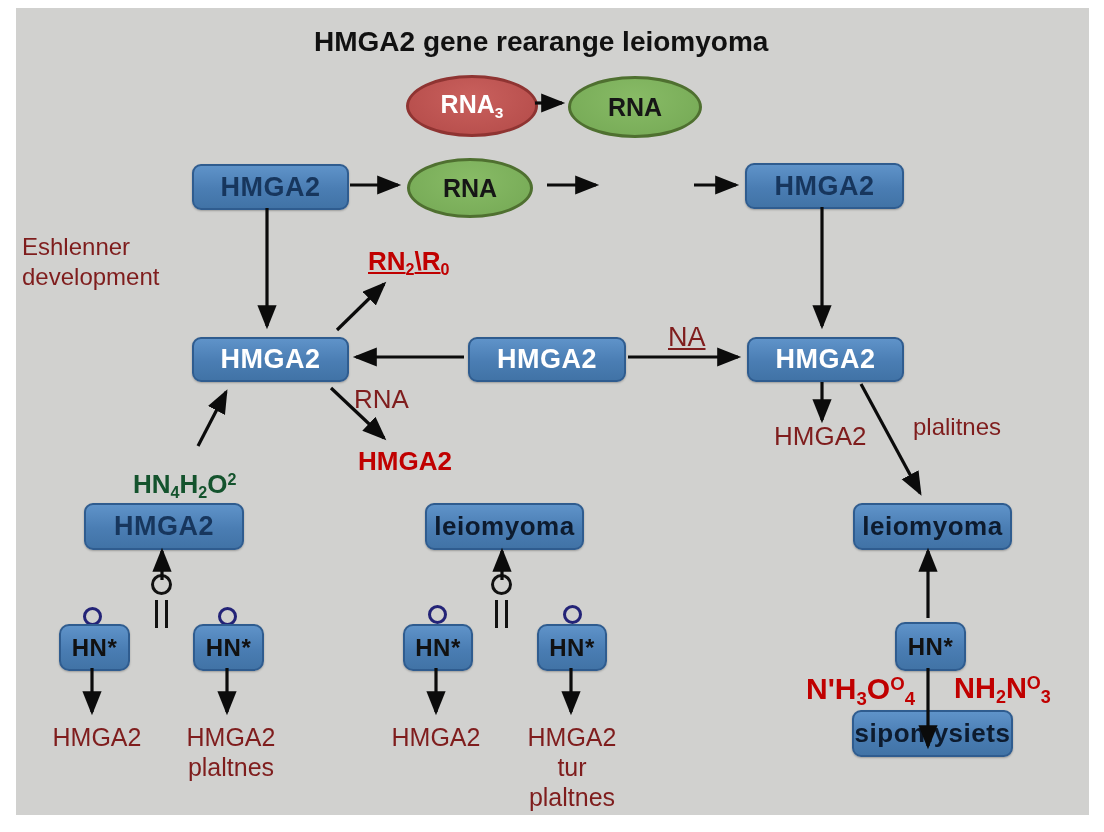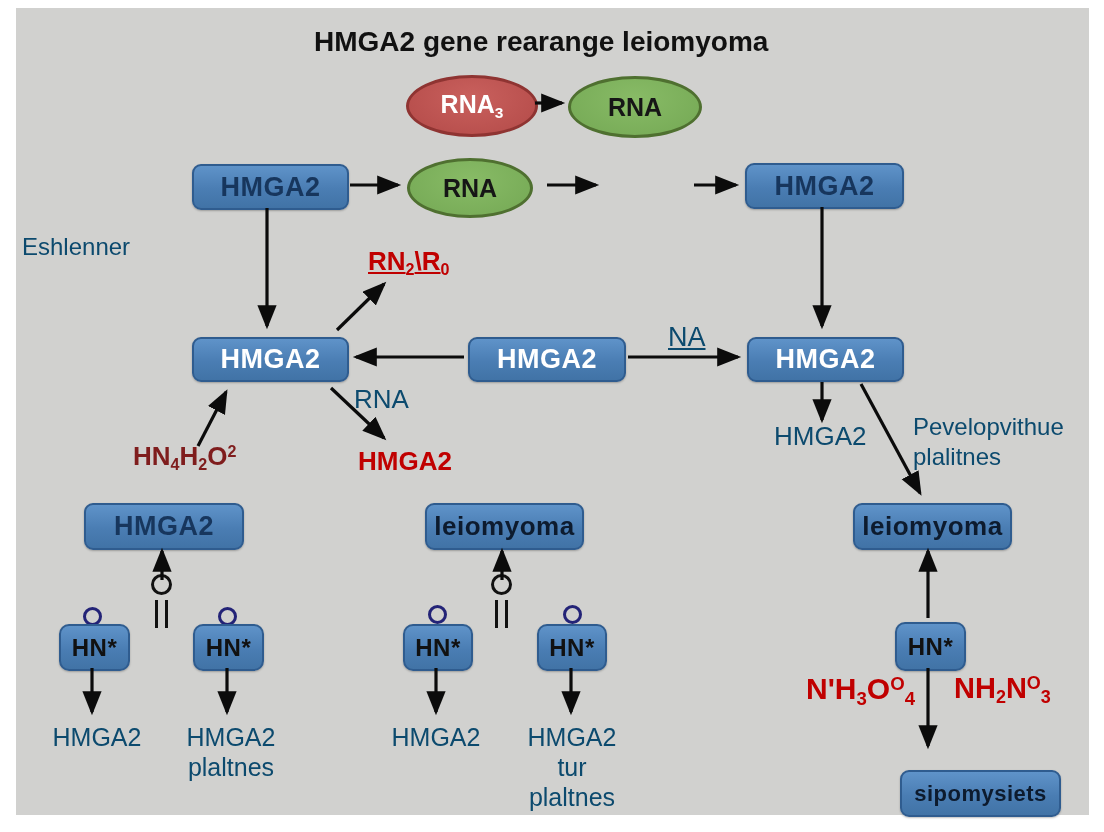--- a/index.html
+++ b/index.html
@@ -33,24 +33,24 @@
     border-radius:50%;font-size:25px;font-weight:600;
   }
   .ellipse.red{
     background:radial-gradient(ellipse at 50% 35%,#c9605d,#b34a48);
     border:3px solid #8f3432;color:#ffffff;
   }
   .ellipse.green{
     background:radial-gradient(ellipse at 50% 35%,#88bb66,#74a854);
     border:3px solid #4f7030;color:#161616;
   }
-  .lbl{position:absolute;font-size:26px;color:#0c4a6e;white-space:nowrap;}
+  .lbl{position:absolute;font-size:26px;color:#7f1d1d;white-space:nowrap;}
   .lbl.center{text-align:center;white-space:normal;line-height:1.2;}
   .lbl.red{color:#c00000;font-weight:600;}
-  .lbl.navy{color:#7f1d1d;font-weight:600;}
+  .lbl.navy{color:#14532d;font-weight:600;margin-top:28px;}
   .lbl.small{font-size:24px;line-height:1.25;}
   .sb{font-size:0.62em;vertical-align:-0.3em;}
   .sp{font-size:0.62em;vertical-align:0.5em;}
   
   .chem-rho{position:absolute;color:#232377;font-weight:600;font-size:24px;line-height:0.95;}
   .chem-rho .r-top{padding-left:16px;}
   .chem-rho .r-top .t2{margin-left:16px;}
   .chem-rho .r-sup{font-size:0.62em;vertical-align:0.5em;}
   .chem-rho .r-bottom{padding-left:8px;}
   
@@ -89,20 +89,21 @@
     <div class="box navy" style="left:176px;top:156px;width:153px;height:42px;">
         <span>HMGA2</span>
       </div>
     <div class="box navy" style="left:729px;top:155px;width:155px;height:42px;">
         <span>HMGA2</span>
       </div>
 
 
     <div class="lbl small" style="left:6px;top:224px;">
       <div>Eshlenner</div>
+      <div>development</div>
     </div>
 
     <div class="lbl red" style="left:352px;top:238px;text-decoration:underline;">
       <span>RN</span><span class="sb">2</span><span>\R</span><span class="sb">0</span>
     </div>
 
     <div class="box white" style="left:176px;top:329px;width:153px;height:41px;">
         <span>HMGA2</span>
       </div>
     <div class="box white" style="left:452px;top:329px;width:154px;height:41px;">
@@ -115,21 +116,20 @@
     <div class="lbl" style="left:652px;top:314px;font-size:27px;text-decoration:underline;">NA</div>
 
     <div class="lbl" style="left:338px;top:376px;">RNA</div>
     <div class="lbl red" style="left:342px;top:438px;">HMGA2</div>
     <div class="lbl navy" style="left:117px;top:433px;">
       <span>HN</span><span class="sb">4</span><span>H</span><span class="sb">2</span><span>O</span><span class="sp">2</span>
     </div>
 
     <div class="lbl" style="left:758px;top:413px;">HMGA2</div>
     <div class="lbl small" style="left:897px;top:404px;">
-      <div>Pevelopvithue</div>
       <div>plalitnes</div>
     </div>
 
     <div class="box navy" style="left:68px;top:495px;width:156px;height:43px;">
         <span>HMGA2</span>
       </div>
     <div class="box dark" style="left:409px;top:495px;width:155px;height:43px;font-size:26px;">
         <span>leiomyoma</span>
       </div>
     <div class="box dark" style="left:837px;top:495px;width:155px;height:43px;font-size:26px;">
@@ -173,21 +173,21 @@
       <div>plaltnes</div>
     </div>
 
     <div class="lbl red" style="left:790px;top:664px;font-size:30px;">
       <span>N'H</span><span class="sb">3</span><span>O</span><span class="sp">O</span><span class="sb">4</span>
     </div>
     <div class="lbl red" style="left:938px;top:664px;font-size:29px;">
       <span>NH</span><span class="sb">2</span><span>N</span><span class="sp">O</span><span class="sb">3</span>
     </div>
 
-    <div class="box dark" style="left:836px;top:762px;width:157px;height:43px;font-size:22px;margin-left:48px;">
+    <div class="box dark" style="left:836px;top:702px;width:157px;height:43px;font-size:26px;">
         <span>sipomysiets</span>
       </div>
   </div>
 
   <svg width="1104" height="832" viewBox="0 0 1104 832">
     <defs>
       <marker id="ah" markerWidth="8" markerHeight="7" refX="6.5" refY="3" orient="auto" markerUnits="strokeWidth">
         <path d="M0,0 L7.5,3 L0,6 Z" fill="#0b0b0b"></path>
       </marker>
     </defs>

